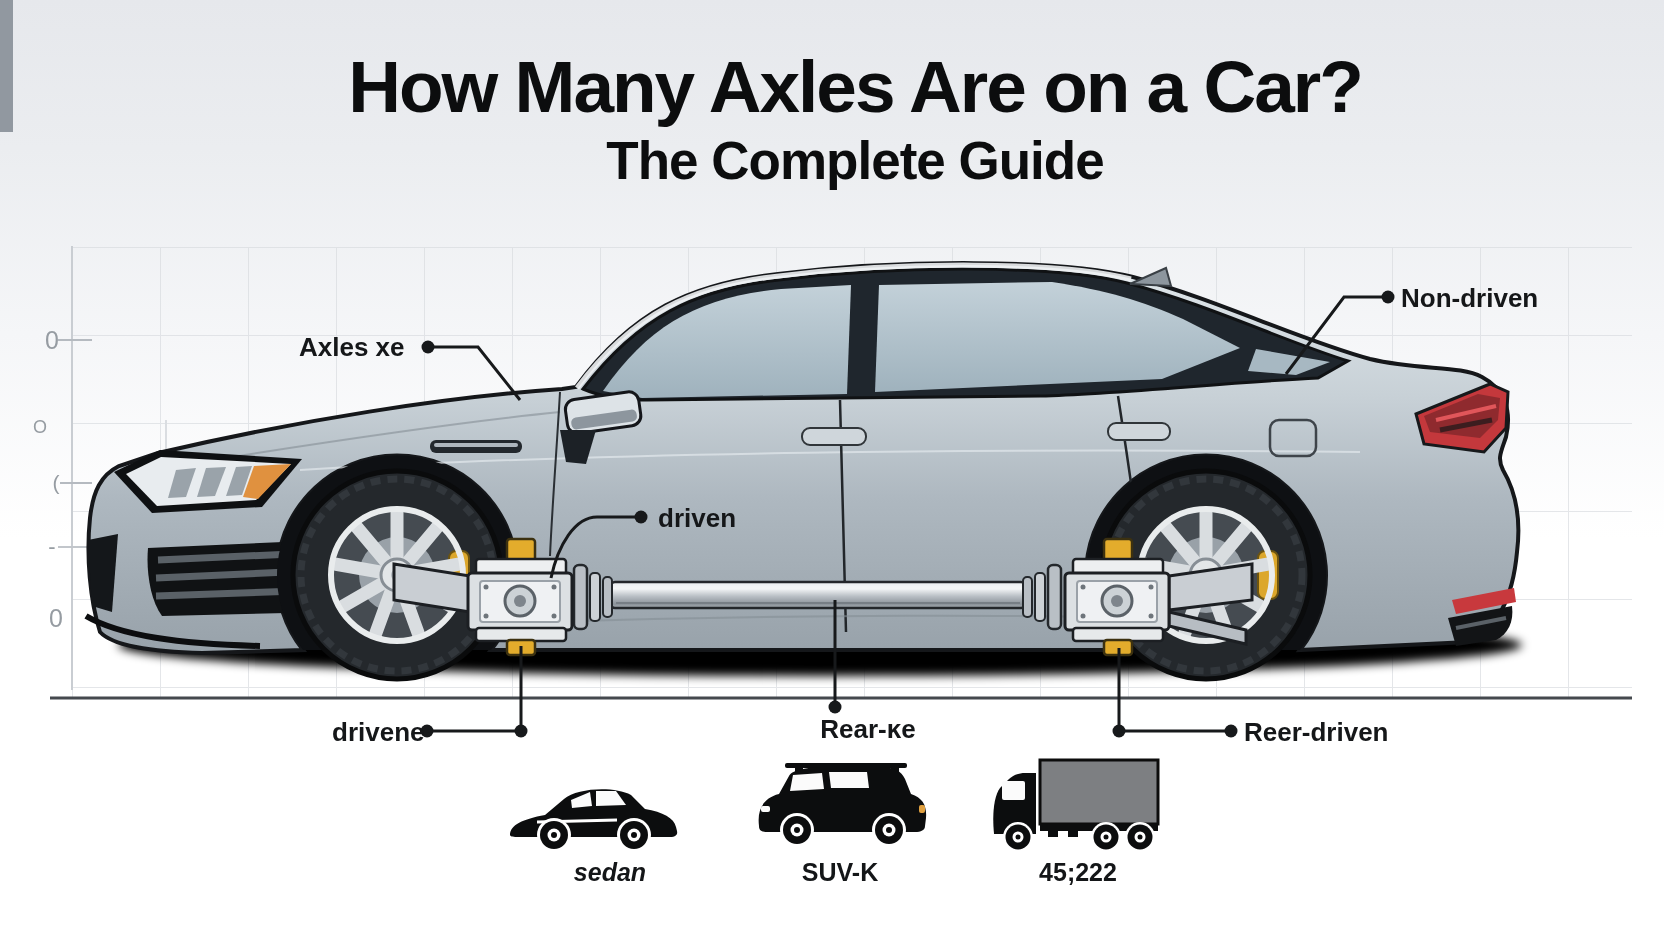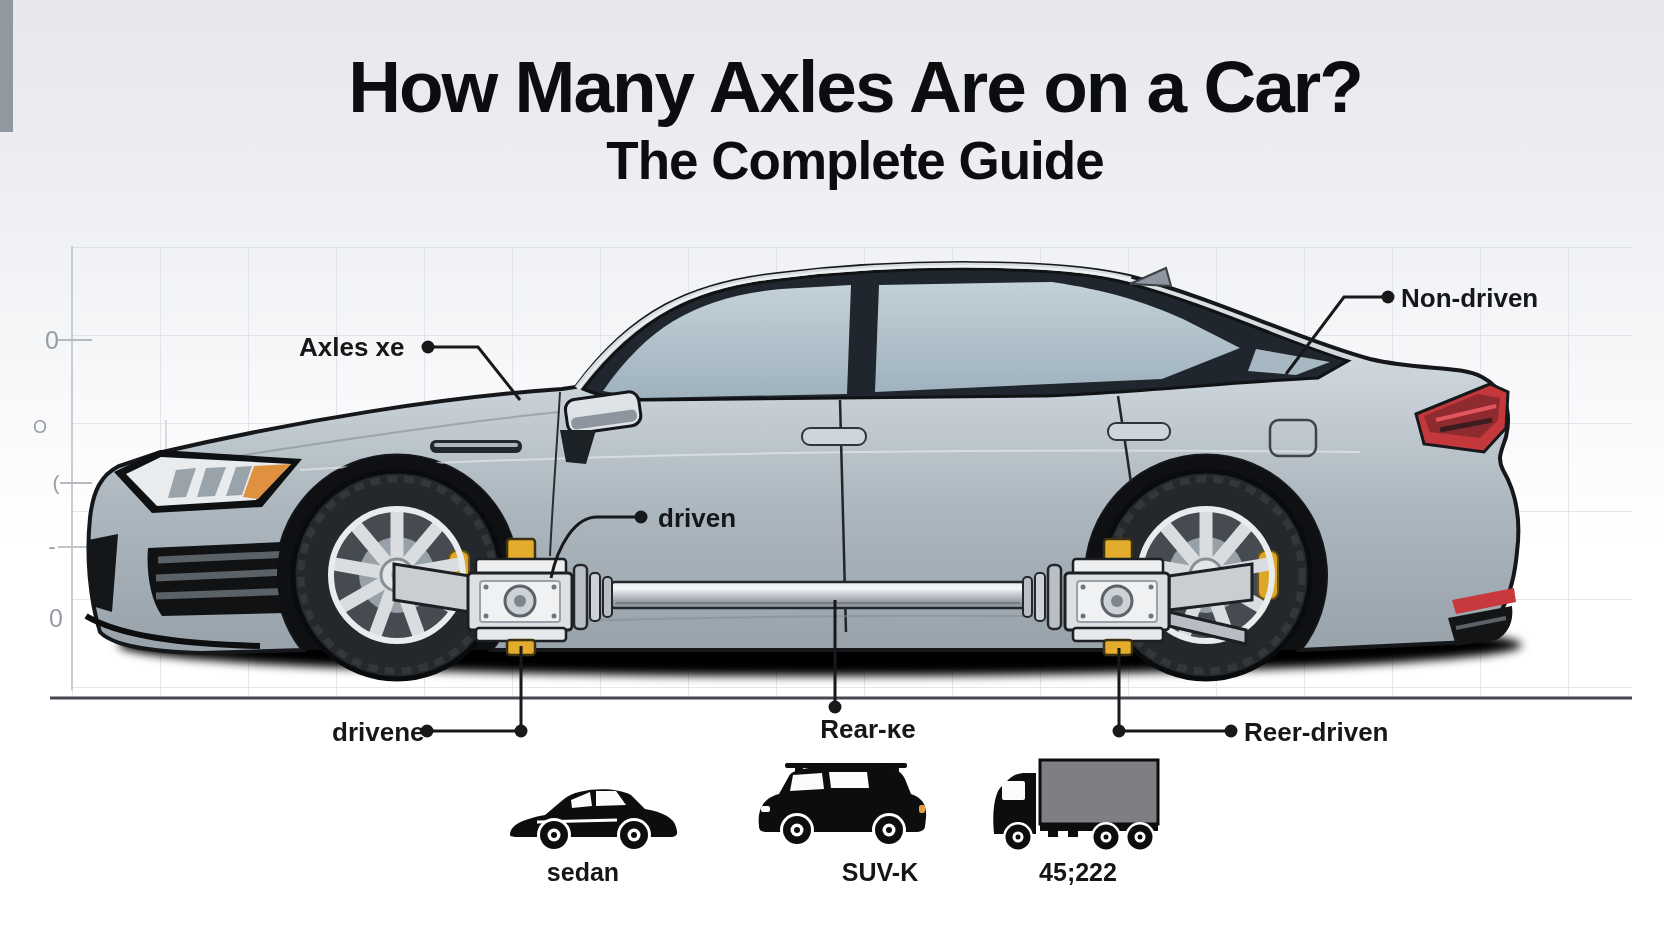--- a/index.html
+++ b/index.html
@@ -22,22 +22,22 @@
   .title-line1{font-size:73px;font-weight:700;letter-spacing:-2px;line-height:1.02;}
   .title-line2{font-size:53px;font-weight:700;letter-spacing:-1px;margin-top:6px;}
   .diagram-label{position:absolute;font-size:26px;font-weight:700;color:#151719;white-space:nowrap;}
   .lbl-front-axle{top:332px;left:299px;}
   .lbl-non-driven{top:283px;left:1401px;}
   .lbl-driveline{top:503px;left:658px;}
   .lbl-driven{top:717px;left:332px;}
   .lbl-rear-axle{top:714px;left:836px;transform:translateX(-50%);margin-left:32px;}
   .lbl-rear-driven{top:717px;left:1244px;text-align:right;}
   .vehicle-label{position:absolute;font-size:25px;font-weight:700;color:#141618;transform:translateX(-50%);white-space:nowrap;}
-  .lbl-sedan{top:858px;left:583px;}
-  .lbl-suv{top:858px;left:840px;margin-left:40px;}
+  .lbl-sedan{top:858px;left:610px;font-style:italic;}
+  .lbl-suv{top:858px;left:840px;}
   .lbl-truck{top:858px;left:1078px;}
   .axis-tick{position:absolute;color:#969ca2;font-weight:400;transform:translate(-50%,-50%);}
   .tick-0{top:340px;left:52px;font-size:25px;}
   .tick-1{top:427px;left:40px;font-size:18px;}
   .tick-2{top:483px;left:56px;font-size:21px;}
   .tick-3{top:547px;left:52px;font-size:22px;}
   .tick-4{top:618px;left:56px;font-size:25px;}
   svg{position:absolute;left:0;top:0;}
   .sil{position:absolute;}
   .sil-sedan{left:505px;top:778px;}

